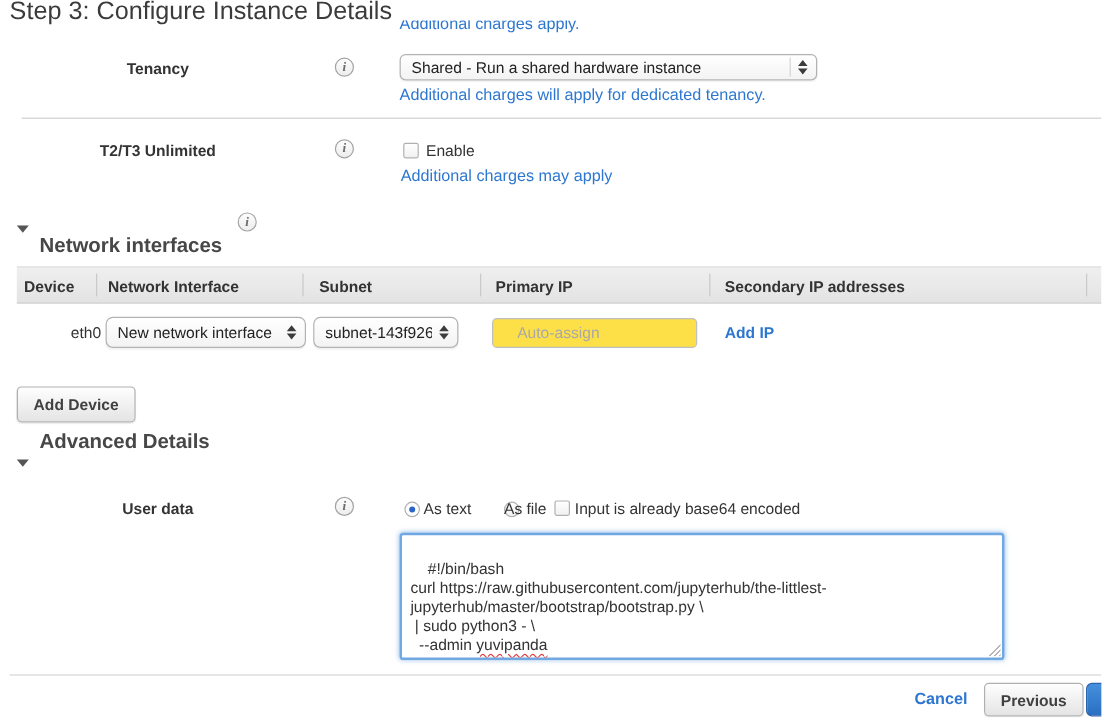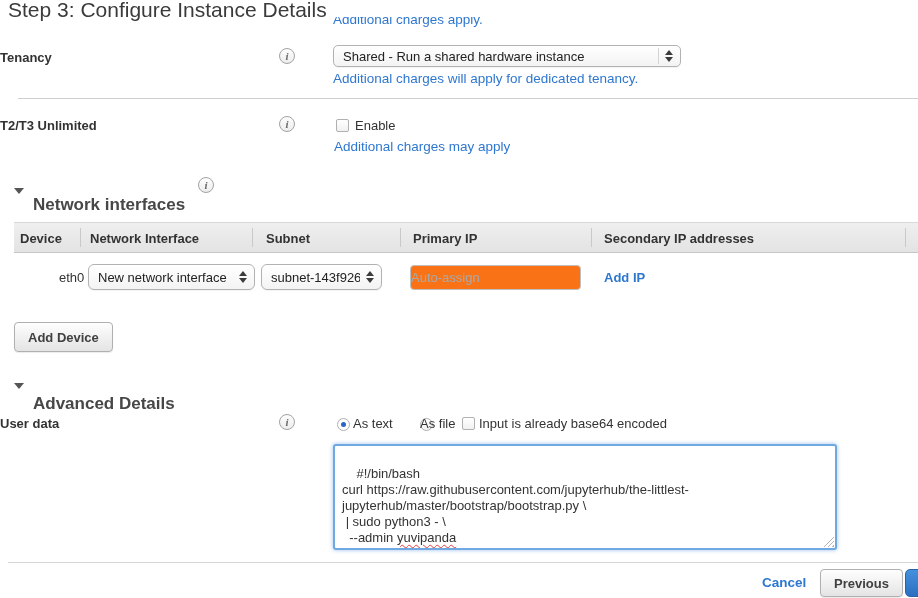--- a/index.html
+++ b/index.html
@@ -7,21 +7,21 @@
   .page {
     position:relative; width:918px; height:598px; overflow:hidden;
     font-family:"Liberation Sans","DejaVu Sans",sans-serif;
     font-size:13px; color:#333; background:#fff;
   }
   .abs { position:absolute; }
   .top-band { top:0; left:0; width:918px; height:17px; background:#fff; z-index:5; }
   .page-title { top:-2px; left:8px; font-size:21px; font-weight:400; color:#3b3b3b; z-index:6; white-space:nowrap; }
   a.lnk { color:#2e77d0; text-decoration:none; cursor:pointer; }
   .top-clipped-link { top:12px; left:333px; z-index:1; font-size:13.5px; }
-  .field-label { left:0; width:263px; text-align:left; font-weight:bold; color:#333; }
+  .field-label { left:0; width:263px; text-align:center; font-weight:bold; color:#333; }
   .info-icon {
     display:inline-block; width:16px; height:16px; border:1px solid #a3a3a3; border-radius:50%;
     background:linear-gradient(#fdfdfd,#ededed); color:#6b6b6b; font-size:11px; font-style:italic;
     font-family:"Liberation Serif",serif; text-align:center; line-height:14px; font-weight:bold;
   }
   .divider { left:18px; right:0; height:1px; background:#cfcfcf; }
   .divider-full { left:8px; right:0; height:1px; background:#d6d6d6; }
   
   .sel {
     display:flex; align-items:center; border:1px solid #b2b2b2; border-radius:5px;
@@ -48,21 +48,21 @@
   .sec-head { font-size:17px; font-weight:700; color:#474747; white-space:nowrap; }
   
   .tbl-header {
     left:14px; right:0; top:222px; height:31px;
     background:linear-gradient(#efefef,#e3e3e3);
     border-top:1px solid #d8d8d8; border-bottom:1px solid #c6c6c6;
   }
   .th { position:absolute; top:8px; font-weight:bold; color:#333; white-space:nowrap; }
   .vsep { position:absolute; top:5px; bottom:5px; width:1px; background:#c9c9c9; }
   .text-input {
-    border:1px solid #bfbfbf; border-radius:4px; background:#f97316; padding:0 0;
+    border:1px solid #bfbfbf; border-radius:4px; background:#fde047; padding:0 20px;
     font-family:inherit; font-size:13px; color:#333;
   }
   .text-input::placeholder { color:#a9a9a9; }
   .btn {
     display:inline-block; border:1px solid #b0b0b0; border-radius:4px;
     background:linear-gradient(#fefefe,#e4e4e4); box-shadow:0 1px 1px rgba(0,0,0,.08);
     font-weight:bold; color:#404040; font-size:13px; padding:0 13px; cursor:pointer;
     font-family:inherit;
   }
   .userdata-box {
@@ -150,21 +150,21 @@
         </span>
     </div>
     <input class="abs text-input" style="left: 410px; top: 265px; width: 171px; height: 25px;" placeholder="Auto-assign">
     <a class="abs lnk bold-link" style="left:604px; top:270px;">Add IP</a>
   </div>
 
   <button class="abs btn" style="left:14px; top:322px; height:30px;">Add Device</button>
 
   
   <span class="abs sec-tri" style="left:14px; top:383px;"></span>
-  <span class="abs sec-head" style="left:33px; top:394px;">Advanced Details</span>
+  <span class="abs sec-head" style="left:33px; top:358px;">Advanced Details</span>
 
   <div class="abs field-label" style="top:416px;">User data</div>
   <span class="abs info-icon" style="left:279px; top:414px;">i</span>
 
   <span class="abs radio checked" style="left:337px; top:417px;"></span>
   <span class="abs" style="left:353px; top:416px;">As text</span>
   <span class="abs radio" style="left:403px; top:417px;"></span>
   <span class="abs" style="left:420px; top:416px;">As file</span>
   <span class="abs checkbox" style="left:462px; top:417px;"></span>
   <span class="abs" style="left:479px; top:416px;">Input is already base64 encoded</span>

